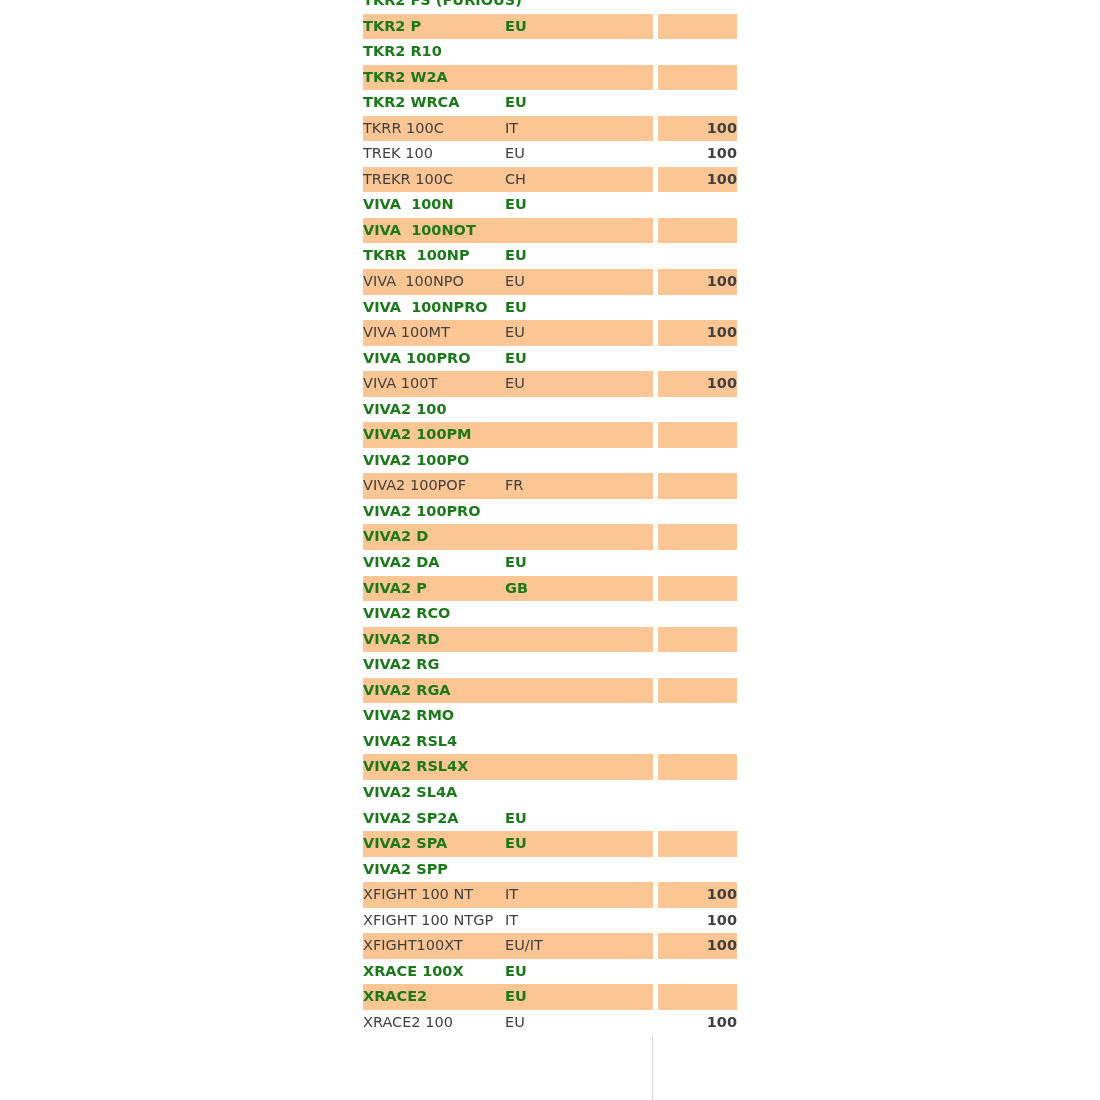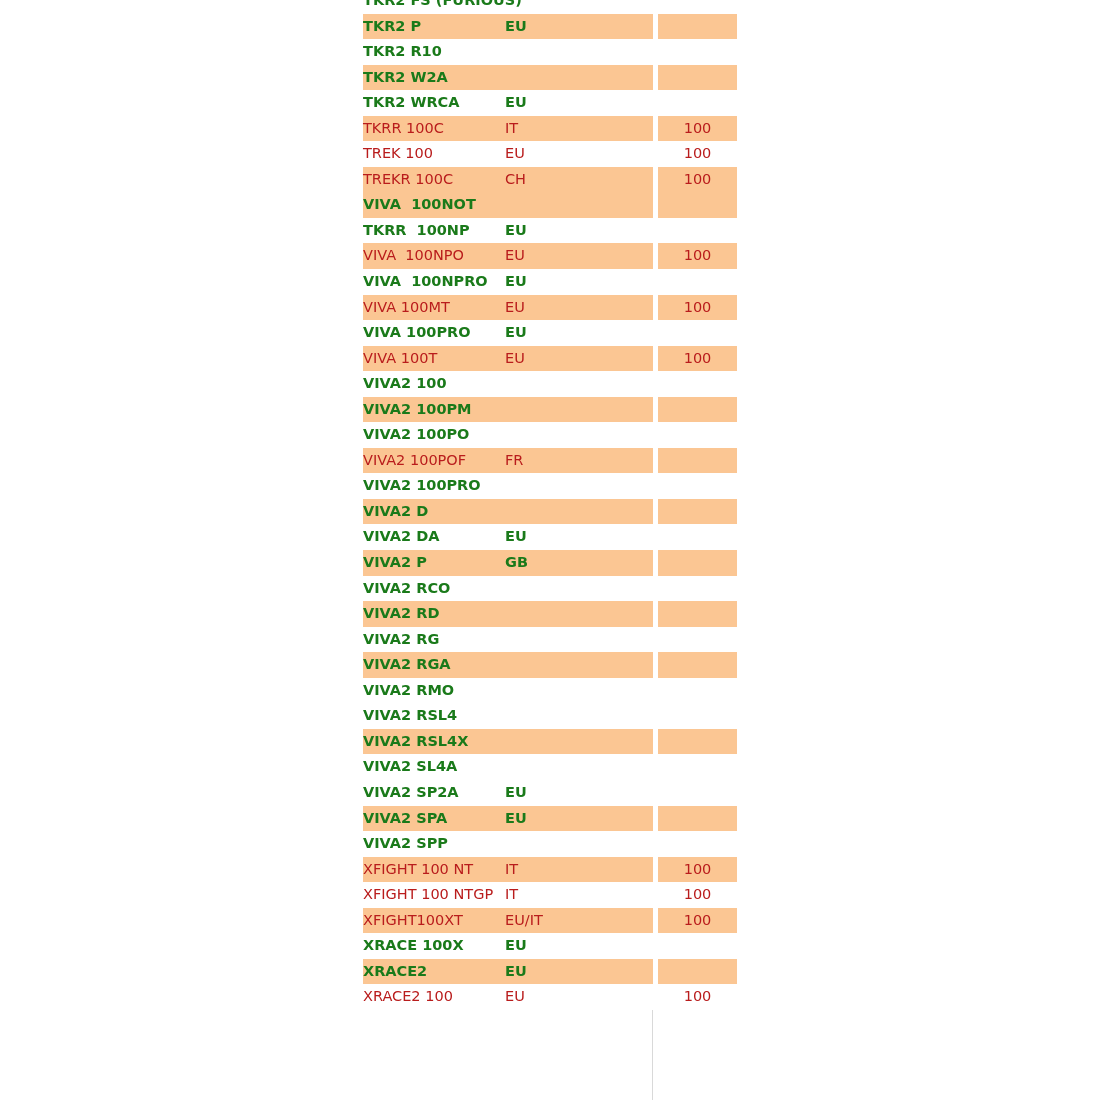--- a/index.html
+++ b/index.html
@@ -59,31 +59,32 @@
 
   td.cell-model {
     padding-left: 4px;
     text-align: left;
   }
   td.cell-market {
     text-align: left;
     padding-right: 26px;
   }
   td.cell-qty {
-    text-align: center;
+    text-align: right;
     padding-right: 6px;
+    font-weight: bold;
   }
 
   
   .t-green {
     color: #1a7a1a;
     font-weight: bold;
   }
   .t-black {
-    color: #b91c1c;
+    color: #404040;
     font-weight: normal;
   }
   tr.green td.cell-market { padding-right: 12px; }
 
   .divider {
     position: absolute;
     top: 0;
     left: 652px;
     width: 1px;
     height: 1100px;
@@ -147,20 +148,26 @@
             <td class="cell-market t-black">EU</td>
             <td class="cell-gap"></td>
             <td class="cell-qty t-black">100</td>
           </tr>
           <tr class="band blackrow">
             <td class="cell-model t-black">TREKR 100C</td>
             <td class="cell-market t-black">CH</td>
             <td class="cell-gap"></td>
             <td class="cell-qty t-black">100</td>
           </tr>
+          <tr class="plain green">
+            <td class="cell-model t-green">VIVA  100N</td>
+            <td class="cell-market t-green">EU</td>
+            <td class="cell-gap"></td>
+            <td class="cell-qty t-green"></td>
+          </tr>
           <tr class="band green">
             <td class="cell-model t-green">VIVA  100NOT</td>
             <td class="cell-market t-green"></td>
             <td class="cell-gap"></td>
             <td class="cell-qty t-green"></td>
           </tr>
           <tr class="plain green">
             <td class="cell-model t-green">TKRR  100NP</td>
             <td class="cell-market t-green">EU</td>
             <td class="cell-gap"></td>

